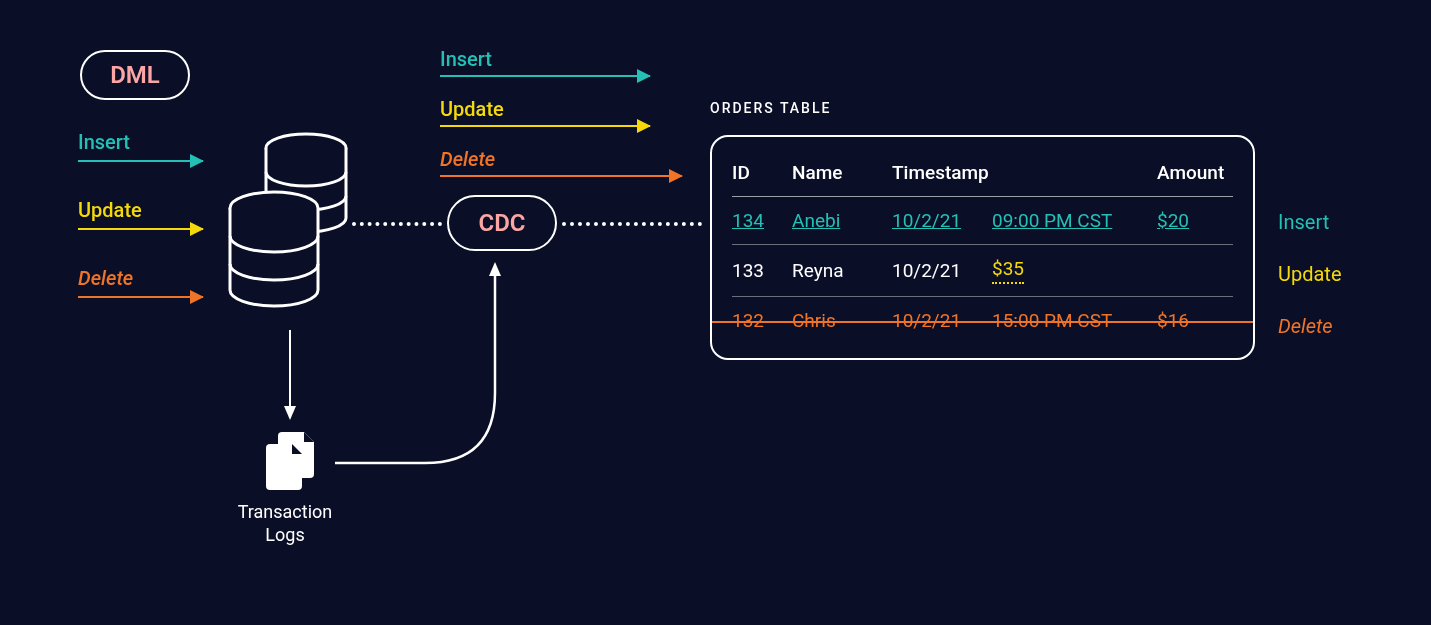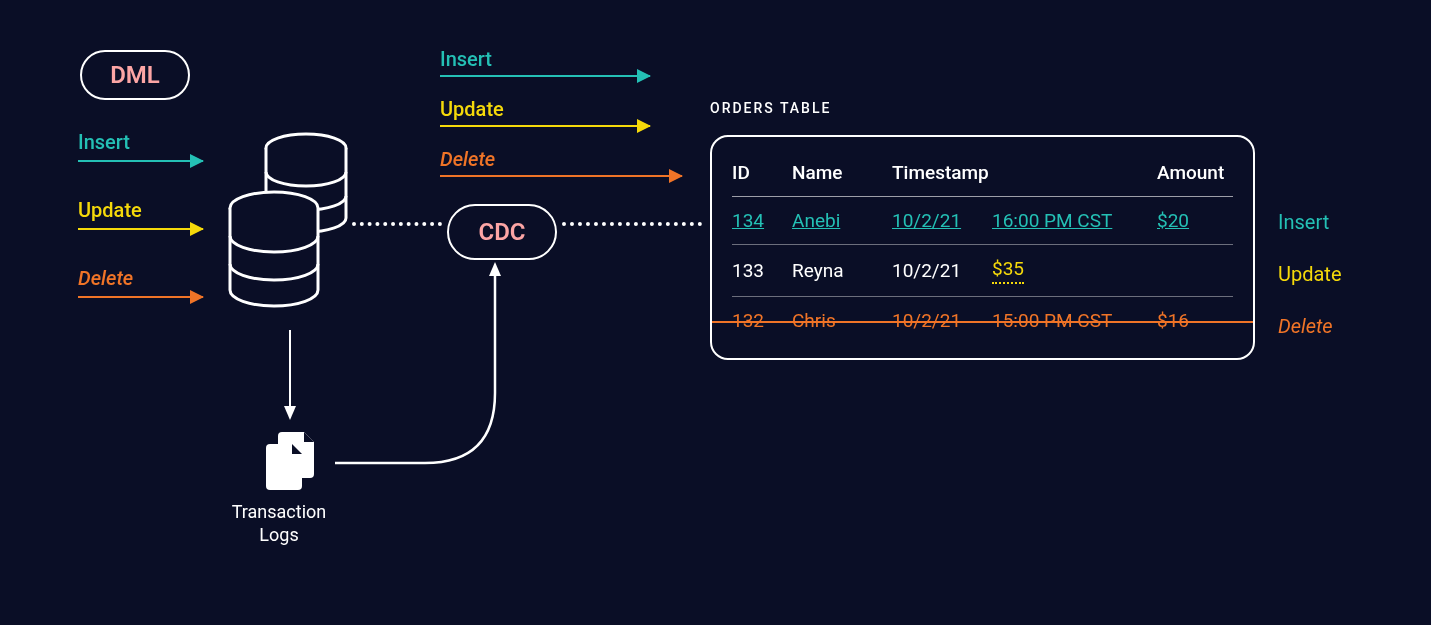--- a/index.html
+++ b/index.html
@@ -24,21 +24,21 @@
     font-weight: 600;
   }
   .dml-pill {
     position: absolute;
     left: 80px; top: 50px;
     width: 110px; height: 50px;
     font-size: 24px;
   }
   .cdc-pill {
     position: absolute;
-    left: 447px; top: 204px;
+    left: 447px; top: 195px;
     width: 110px; height: 56px;
     font-size: 24px;
   }
 
   
   .dml-arrow {
     position: absolute;
     left: 78px;
     width: 125px;
   }
@@ -81,21 +81,21 @@
 
   
   .tlogs {
     position: absolute;
     left: 260px; top: 430px;
     width: 60px; height: 60px;
     text-align: center;
   }
   .tlogs-label {
     position: absolute;
-    left: 214px; top: 500px;
+    left: 220px; top: 500px;
     width: 130px;
     text-align: center;
     font-size: 18px;
     line-height: 1.3;
   }
 
   
   .dotted {
     position: absolute;
     height: 0;
@@ -250,21 +250,21 @@
     <div>ID</div>
     <div>Name</div>
     <div style="grid-column: span 2">Timestamp</div>
     <div>Amount</div>
   </div>
 
   <div class="orders-row body row-insert">
     <div>134</div>
     <div>Anebi</div>
     <div>10/2/21</div>
-    <div>16:00 PM CST</div>
+    <div>09:00 PM CST</div>
     <div>$20</div>
   </div>
 
   <div class="orders-row body row-update">
     <div>133</div>
     <div>Reyna</div>
     <div>10/2/21</div>
     <div><span class="amount-update">$35</span></div>
   </div>
 

